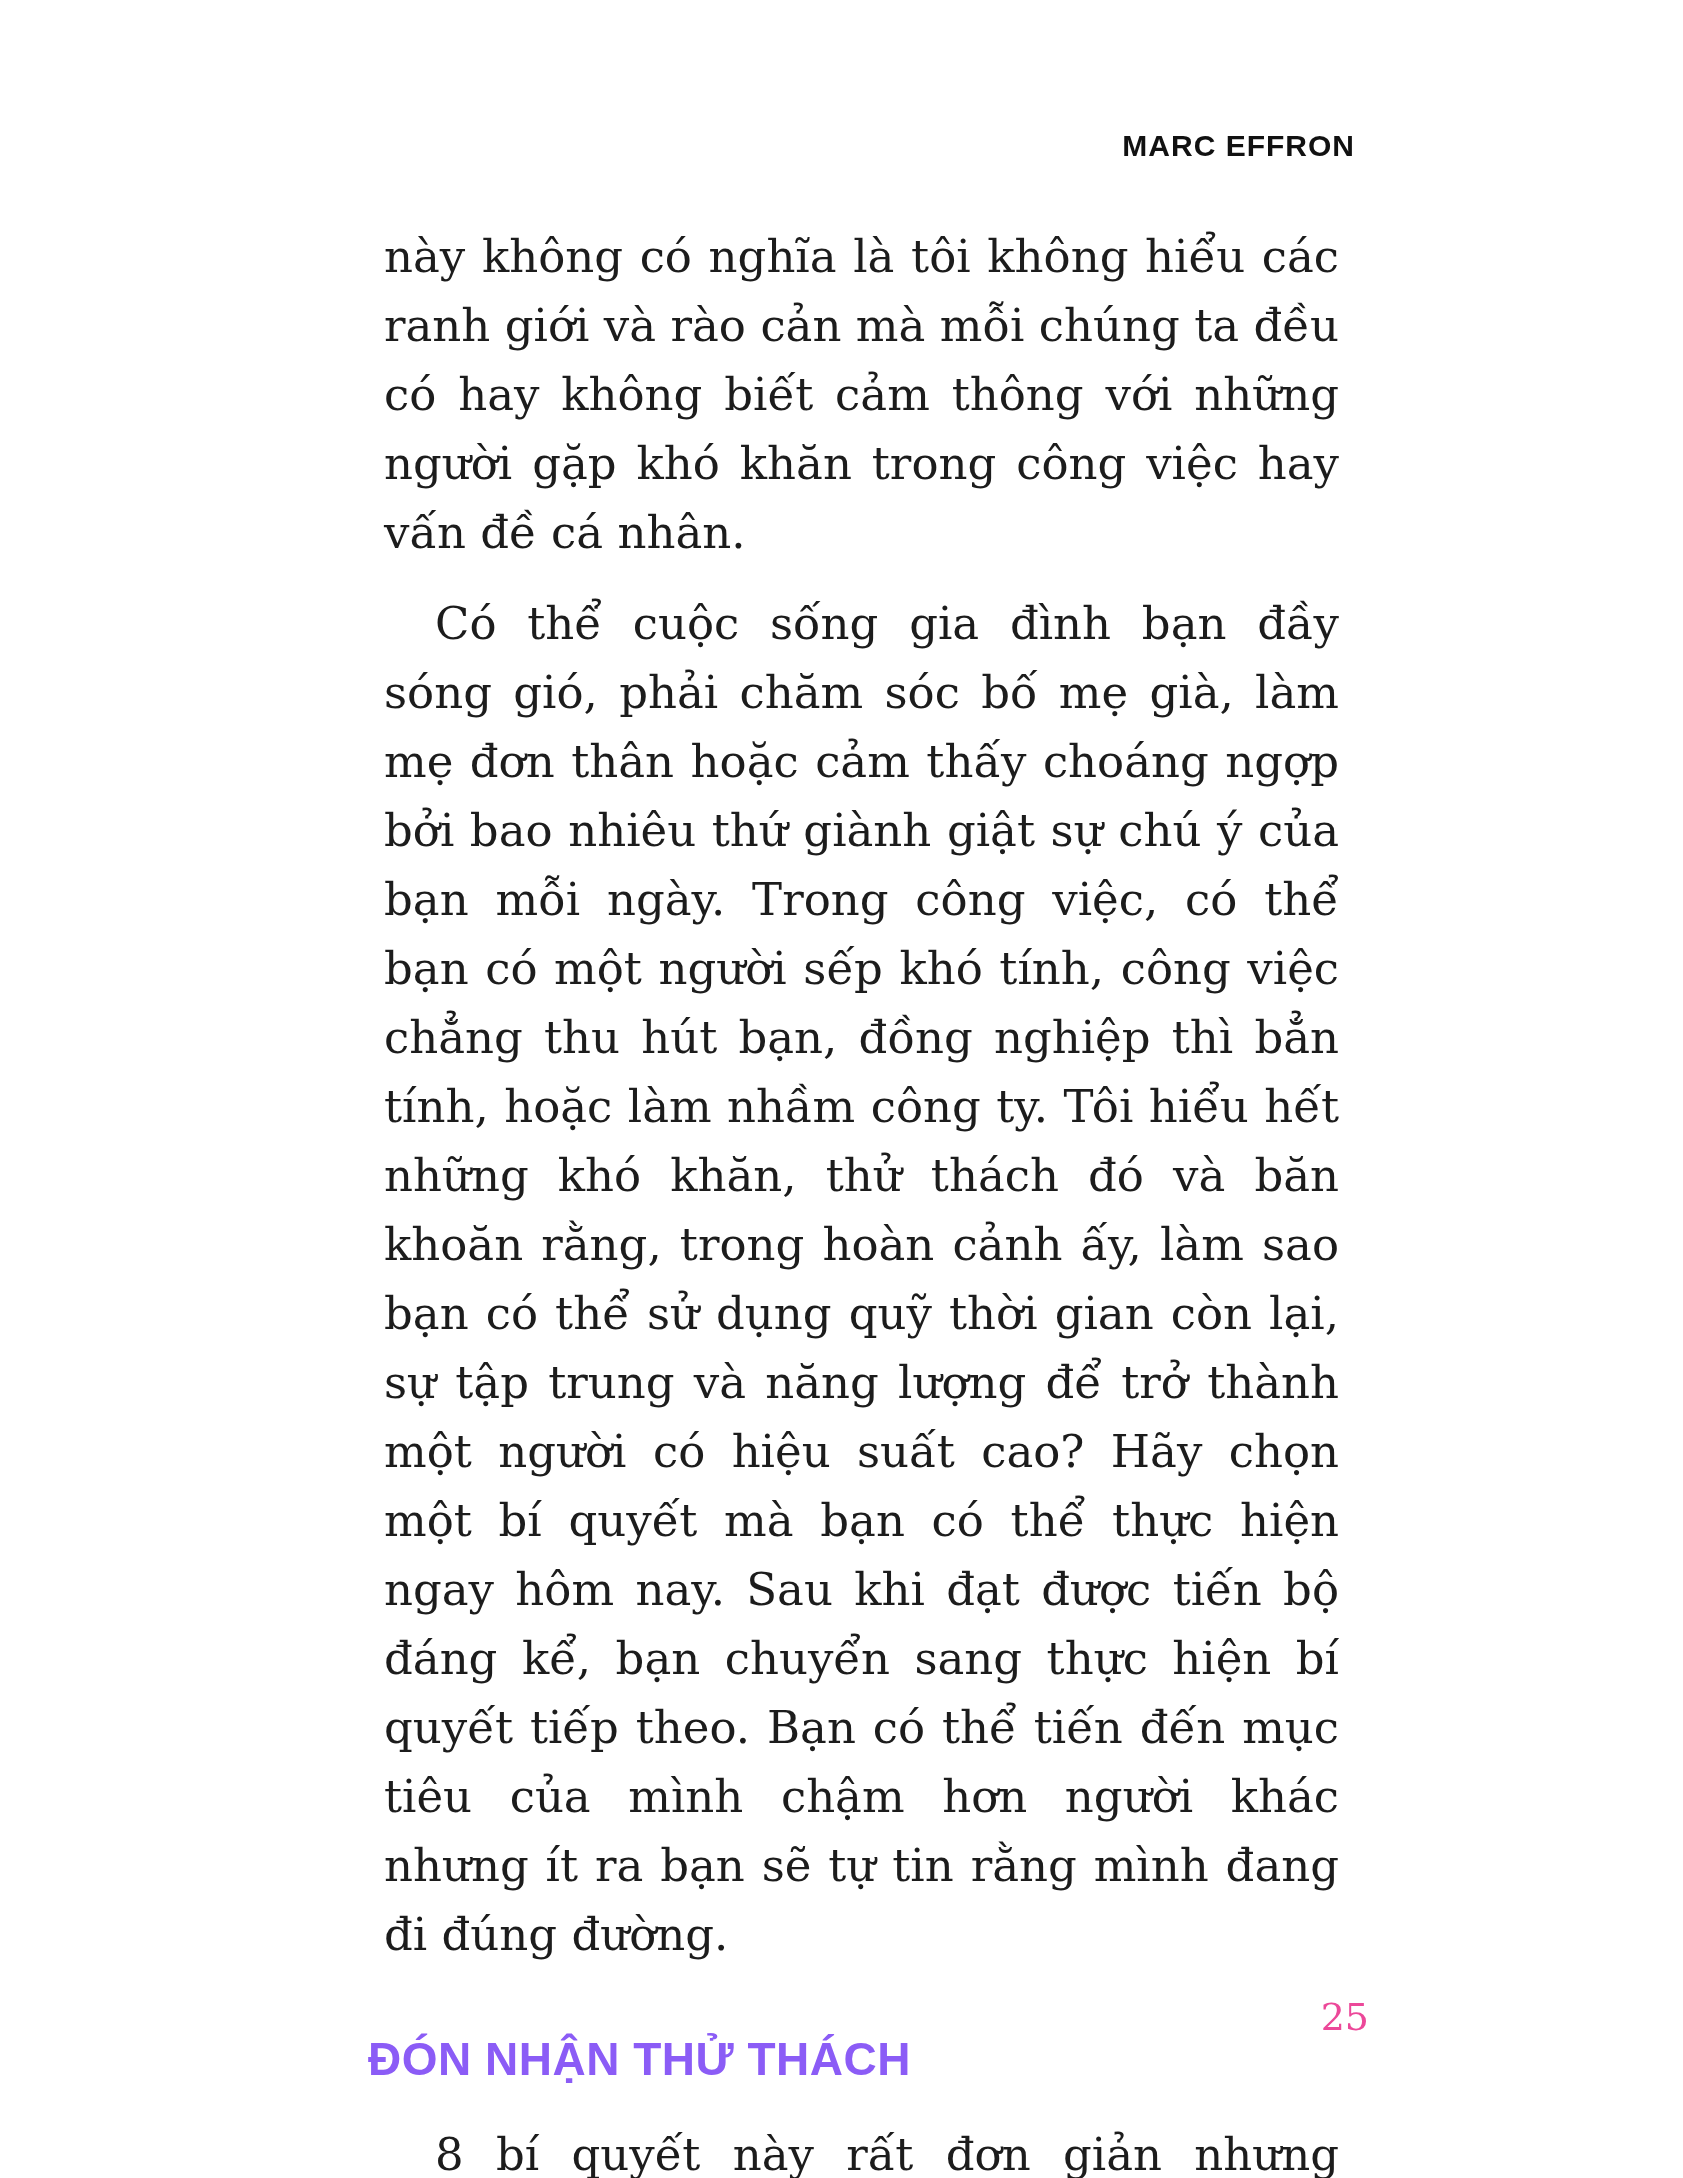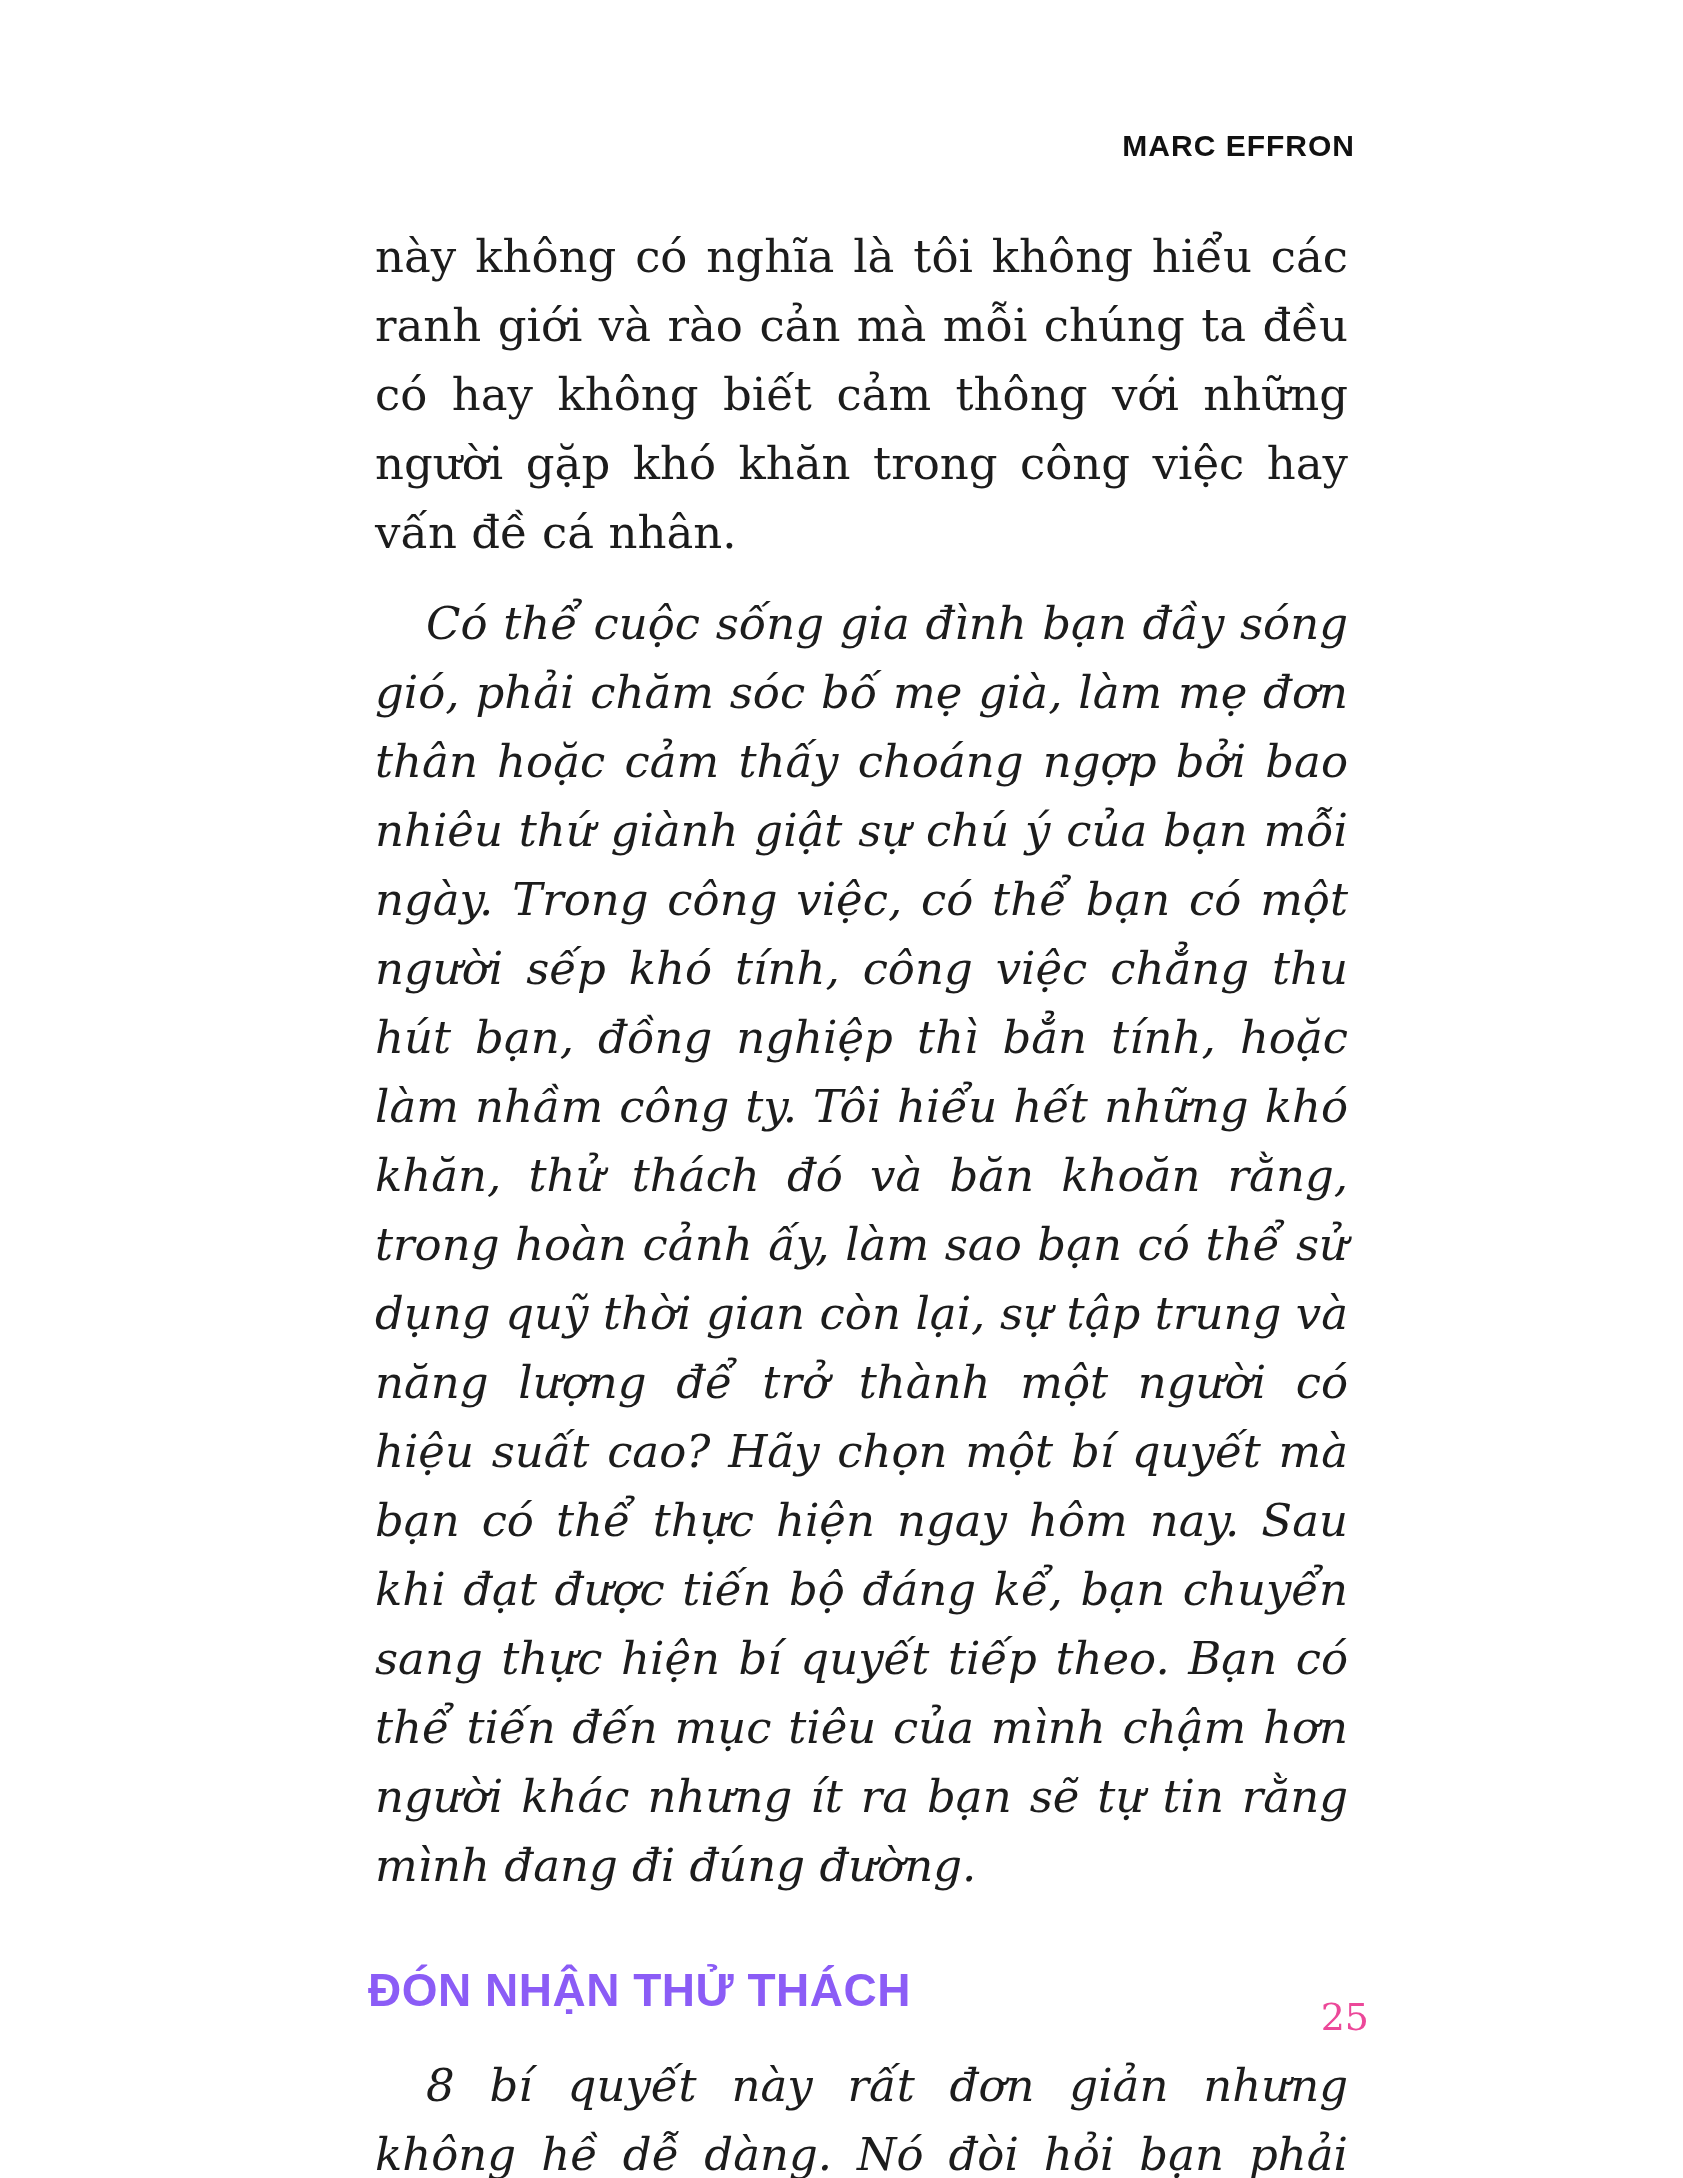--- a/index.html
+++ b/index.html
@@ -28,28 +28,27 @@
     font-weight: bold;
     font-size: 30px;
     letter-spacing: 1px;
     color: #111111;
     margin: 0 0 59px 0;
   }
   .body-text p {
     font-size: 45px;
     line-height: 69px;
     text-align: justify;
-    margin: 7px;
+    margin: 16px;
   }
   .body-text p + p {
     margin-top: 22px;
   }
   .body-text p.indent {
     text-indent: 51px;
-    font-style: italic;
   }
   .section-heading {
     font-family: "Liberation Sans", sans-serif;
     font-weight: bold;
     font-size: 46px;
     letter-spacing: 0.5px;
     color: #8b5cf6;
     margin: 63px 0 34px 0;
     text-align: left;
   }

